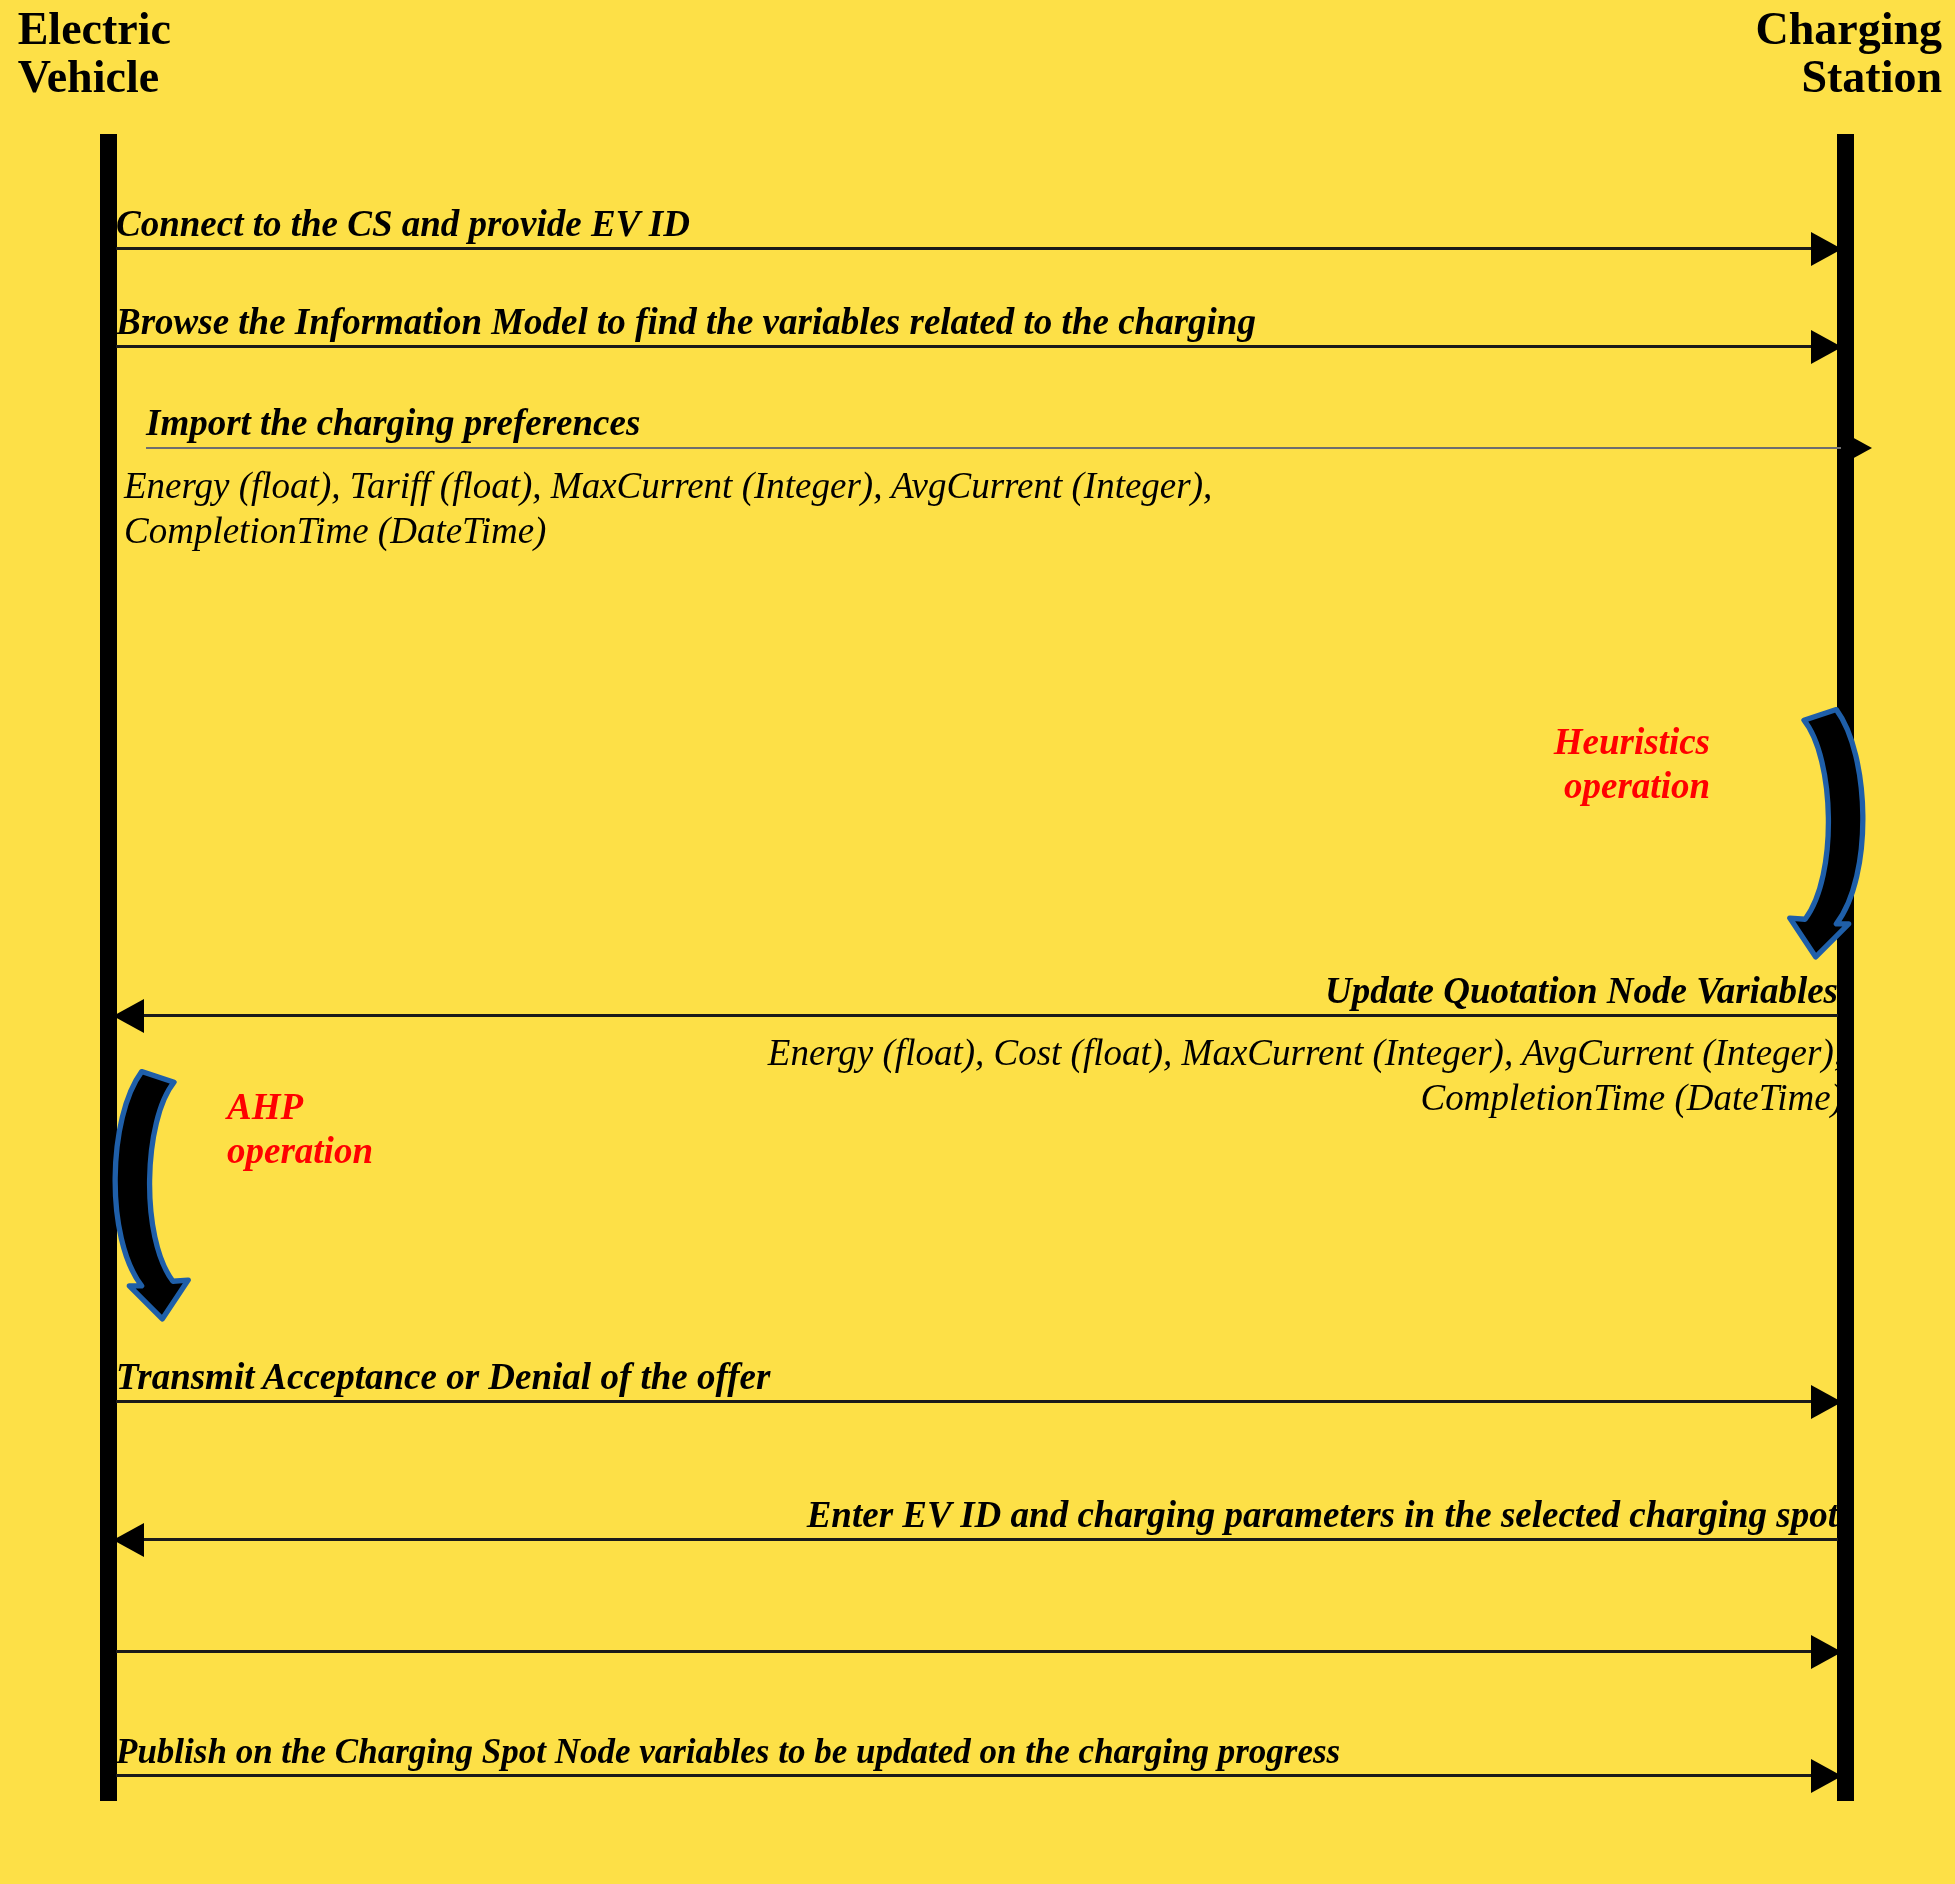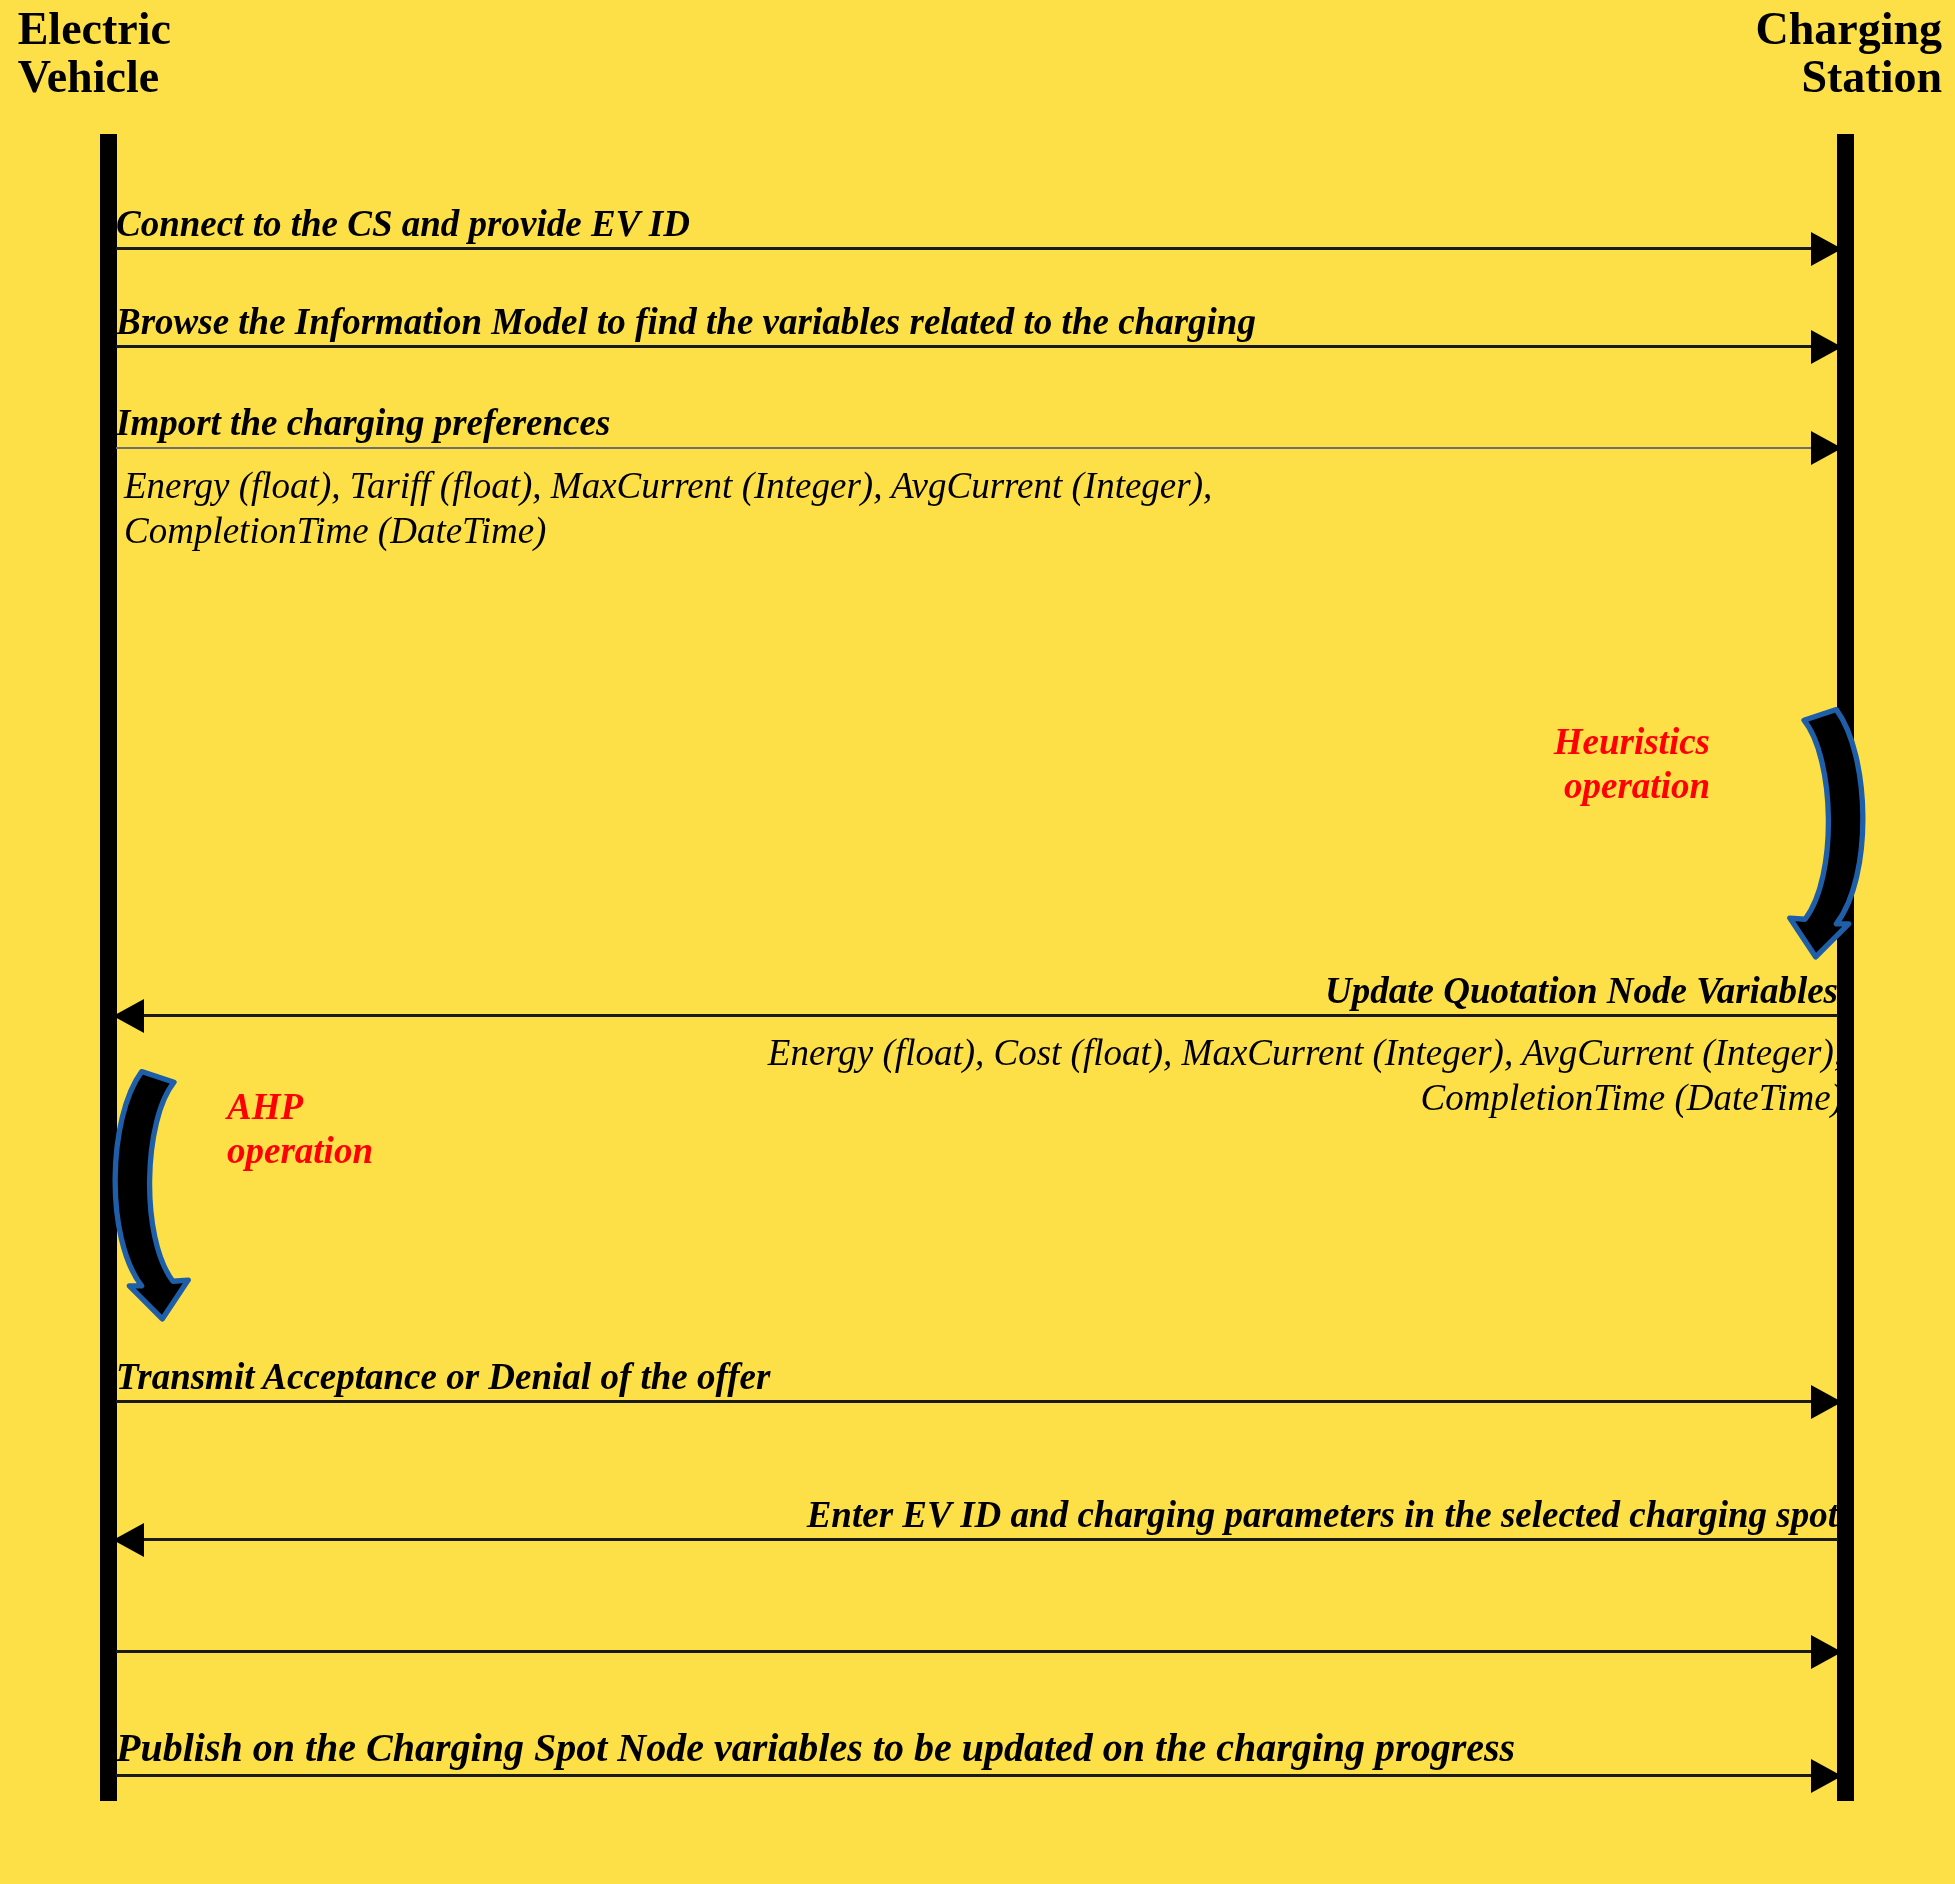--- a/index.html
+++ b/index.html
@@ -136,21 +136,21 @@
     <div class="arrow-line"></div>
     <div class="arrow-head right"></div>
   </div>
 
   <div class="msg" style="top:268px; height:80px;">
     <div class="msg-text align-left">Browse the Information Model to find the variables related to the charging</div>
     <div class="arrow-line"></div>
     <div class="arrow-head right"></div>
   </div>
 
-  <div class="msg" style="top:368px; height:81px;">
+  <div class="msg" style="top:368px; height:81px;margin-left:30px;">
     <div class="msg-text align-left">Import the charging preferences</div>
     <div class="arrow-line light"></div>
     <div class="arrow-head right"></div>
   </div>
 
   <div class="param-note align-left" style="top:463px;">Energy (float), Tariff (float), MaxCurrent (Integer), AvgCurrent (Integer),
 CompletionTime (DateTime)</div>
 
 
   <div class="selfloop" style="top:699px; left:1733px;">
@@ -195,19 +195,19 @@
     <div class="arrow-line"></div>
     <div class="arrow-head right"></div>
   </div>
 
   <div class="msg" style="top:1562px; height:91px;">
     <div class="arrow-line"></div>
     <div class="arrow-head right"></div>
   </div>
 
   <div class="msg" style="top:1683px; height:94px;">
-    <div class="msg-text align-left" style="font-size:40px;">Publish on the Charging Spot Node variables to be updated on the charging progress</div>
+    <div class="msg-text align-left" style="font-size:35px;">Publish on the Charging Spot Node variables to be updated on the charging progress</div>
     <div class="arrow-line"></div>
     <div class="arrow-head right"></div>
   </div>
 
 </div>
 
 
 </body></html>

